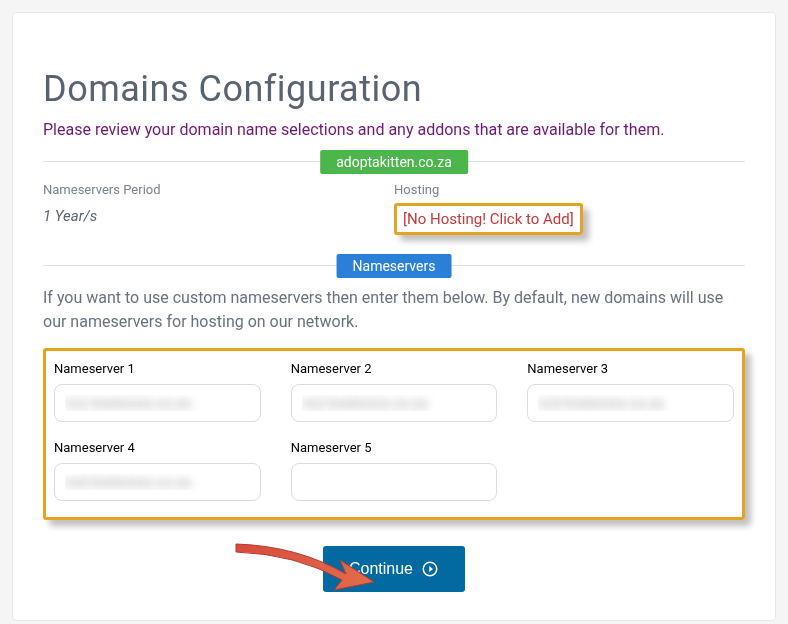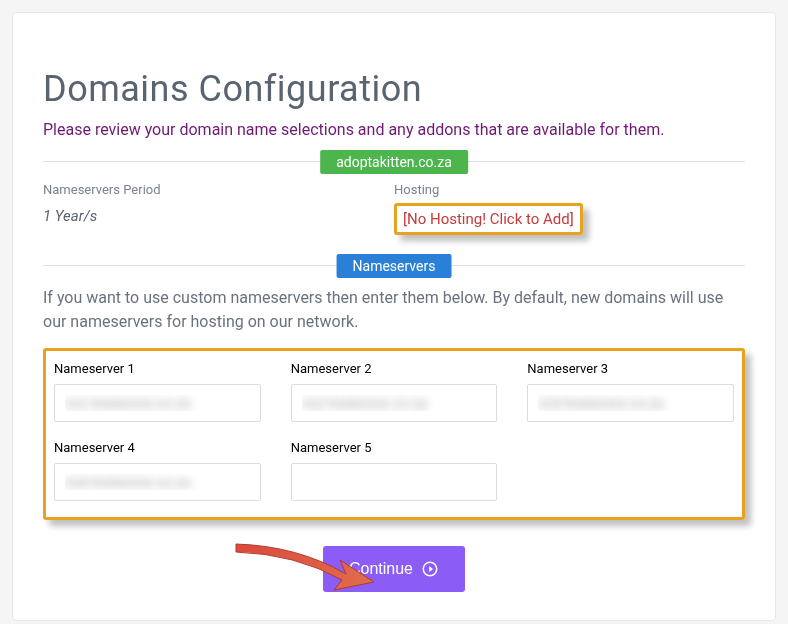--- a/index.html
+++ b/index.html
@@ -108,36 +108,36 @@
     .ns-label {
       font-size: 13px;
       color: #000000;
       margin-bottom: 8px;
       display: block;
     }
     .ns-input {
       width: 100%;
       height: 38px;
       border: 1px solid #d9dde1;
-      border-radius: 2px;
+      border-radius: 8px;
       padding: 0 10px;
       font-size: 14px;
       color: transparent;
       text-shadow: 0 0 8px rgba(100,100,100,0.6);
     }
     .ns-input.empty {
       text-shadow: none;
       color: #555;
     }
     .action-row {
       text-align: center;
       position: relative;
     }
     .continue-btn {
-      background: #8b5cf6;
+      background: #0369a1;
       color: #fff;
       border: none;
       font-size: 16px;
       padding: 14px 26px;
       border-radius: 3px;
       cursor: pointer;
       display: inline-flex;
       align-items: center;
       gap: 8px;
     }

